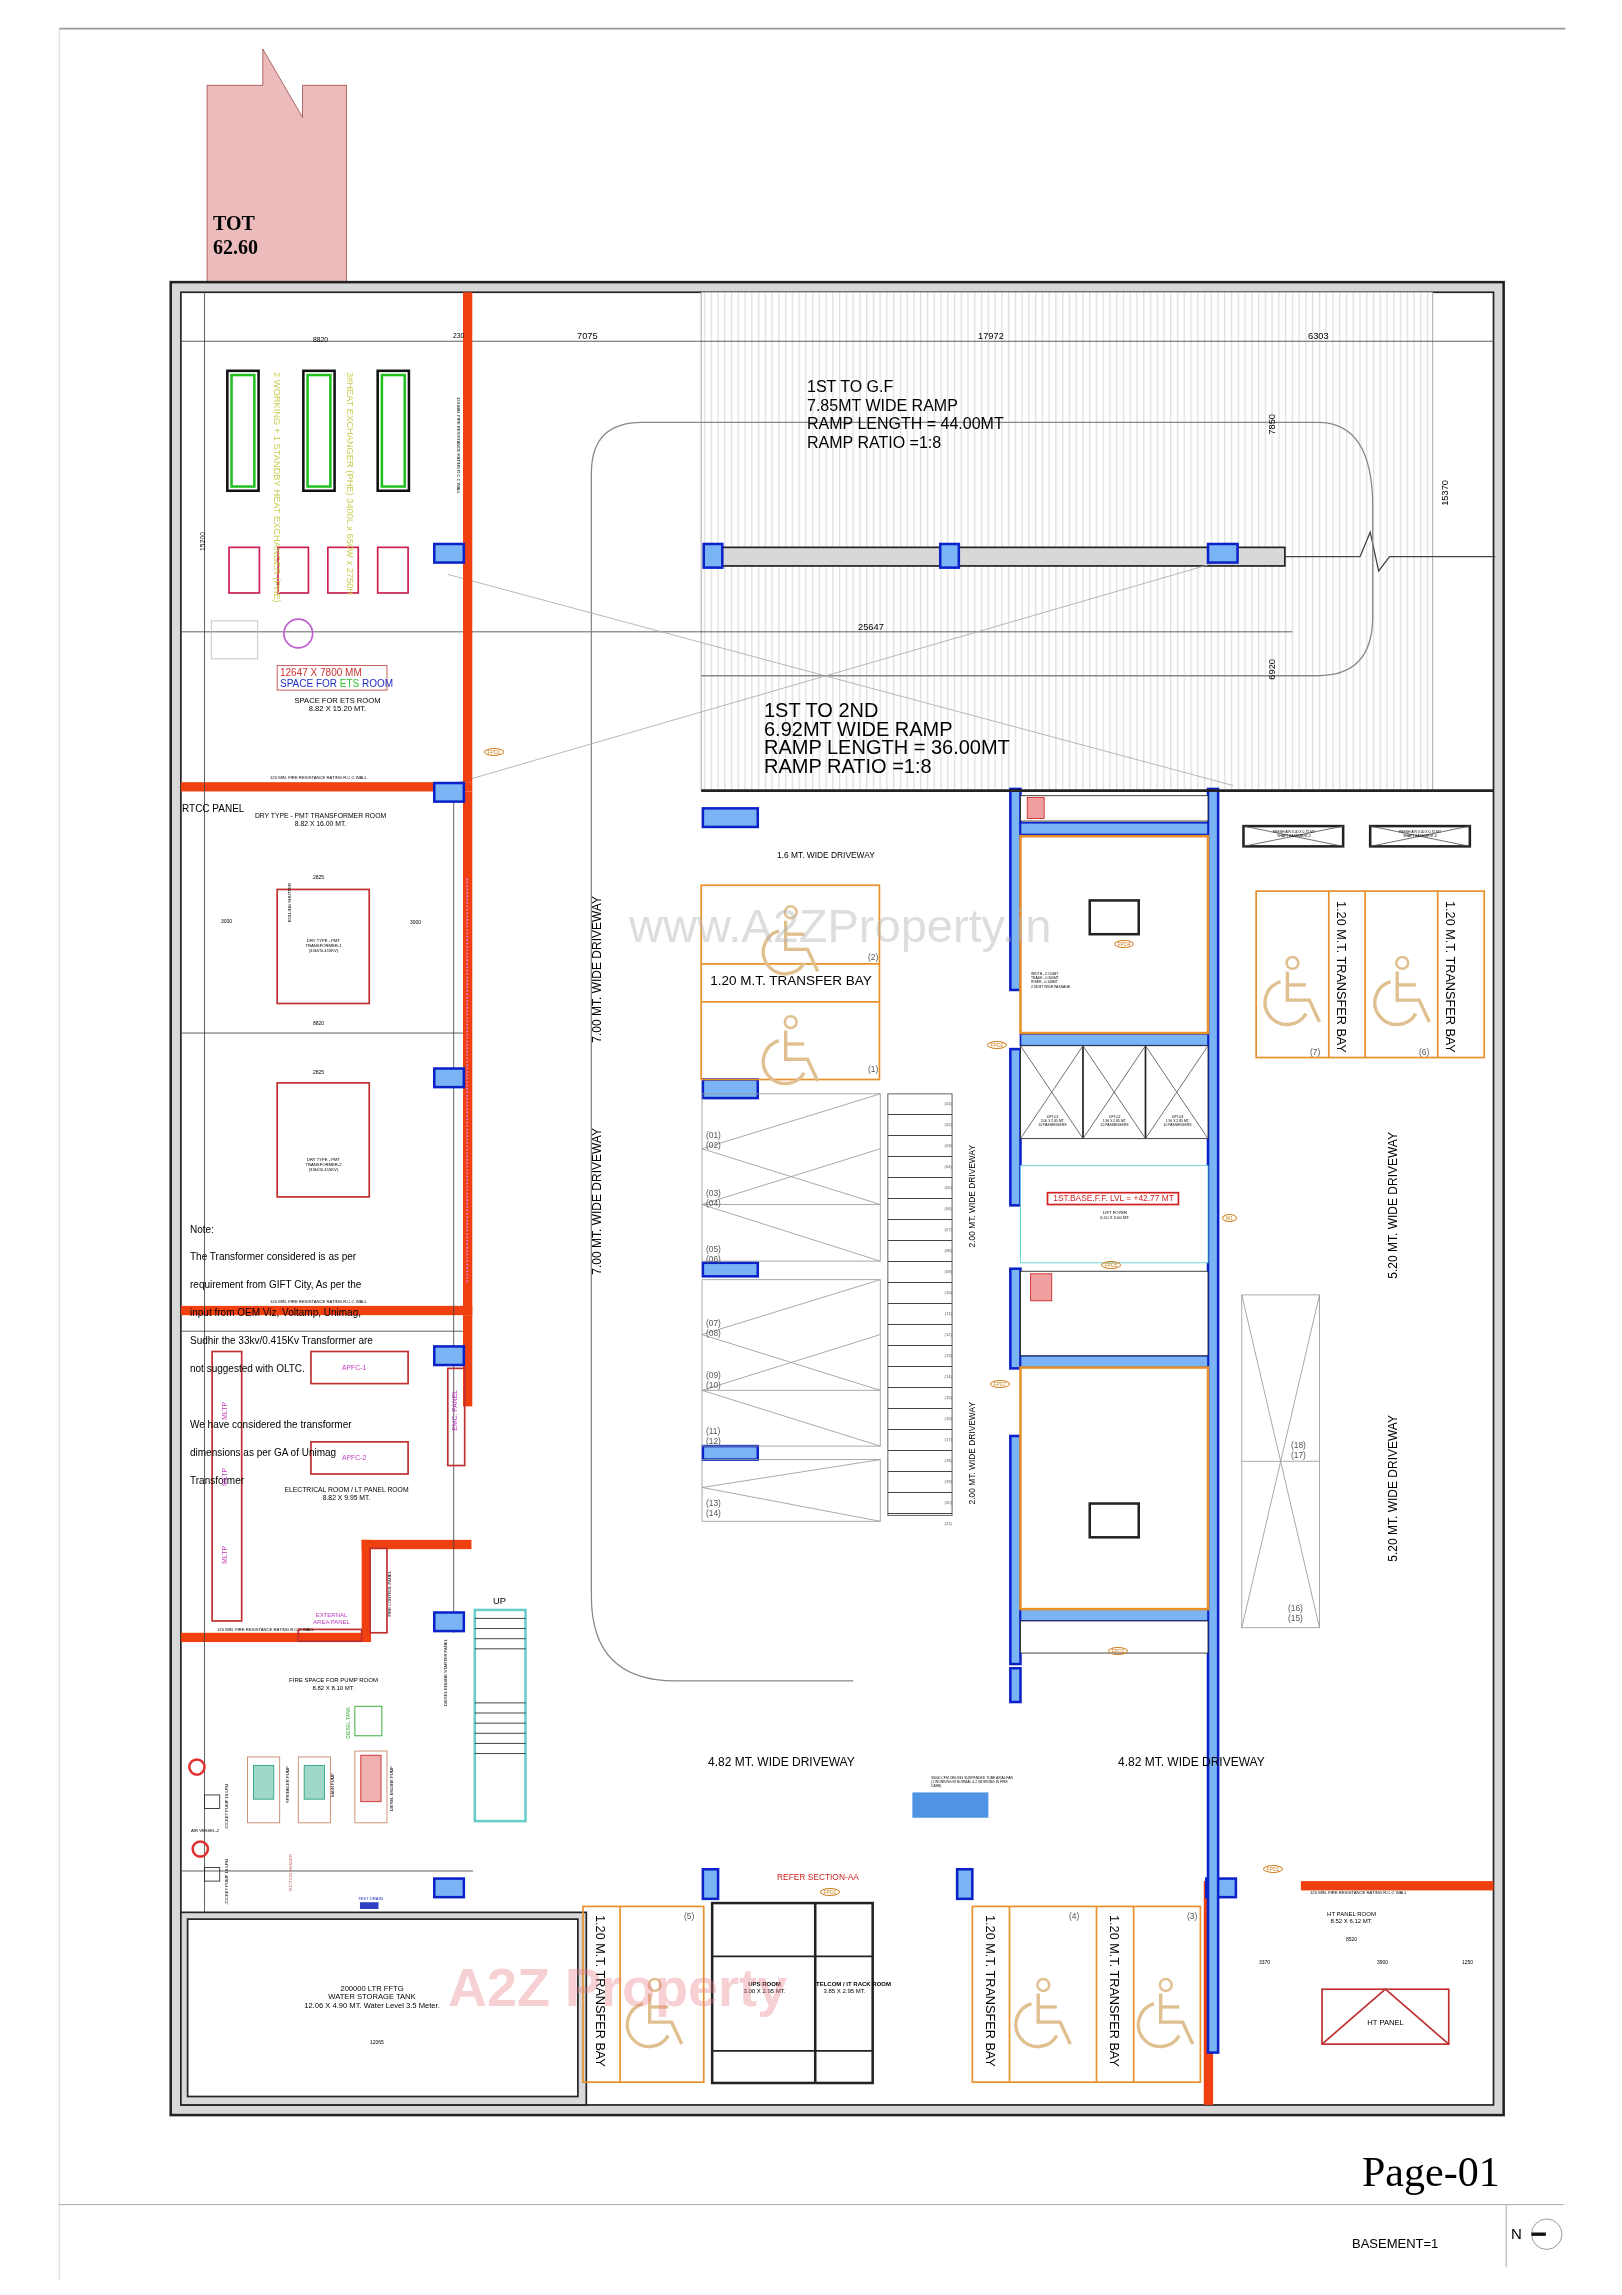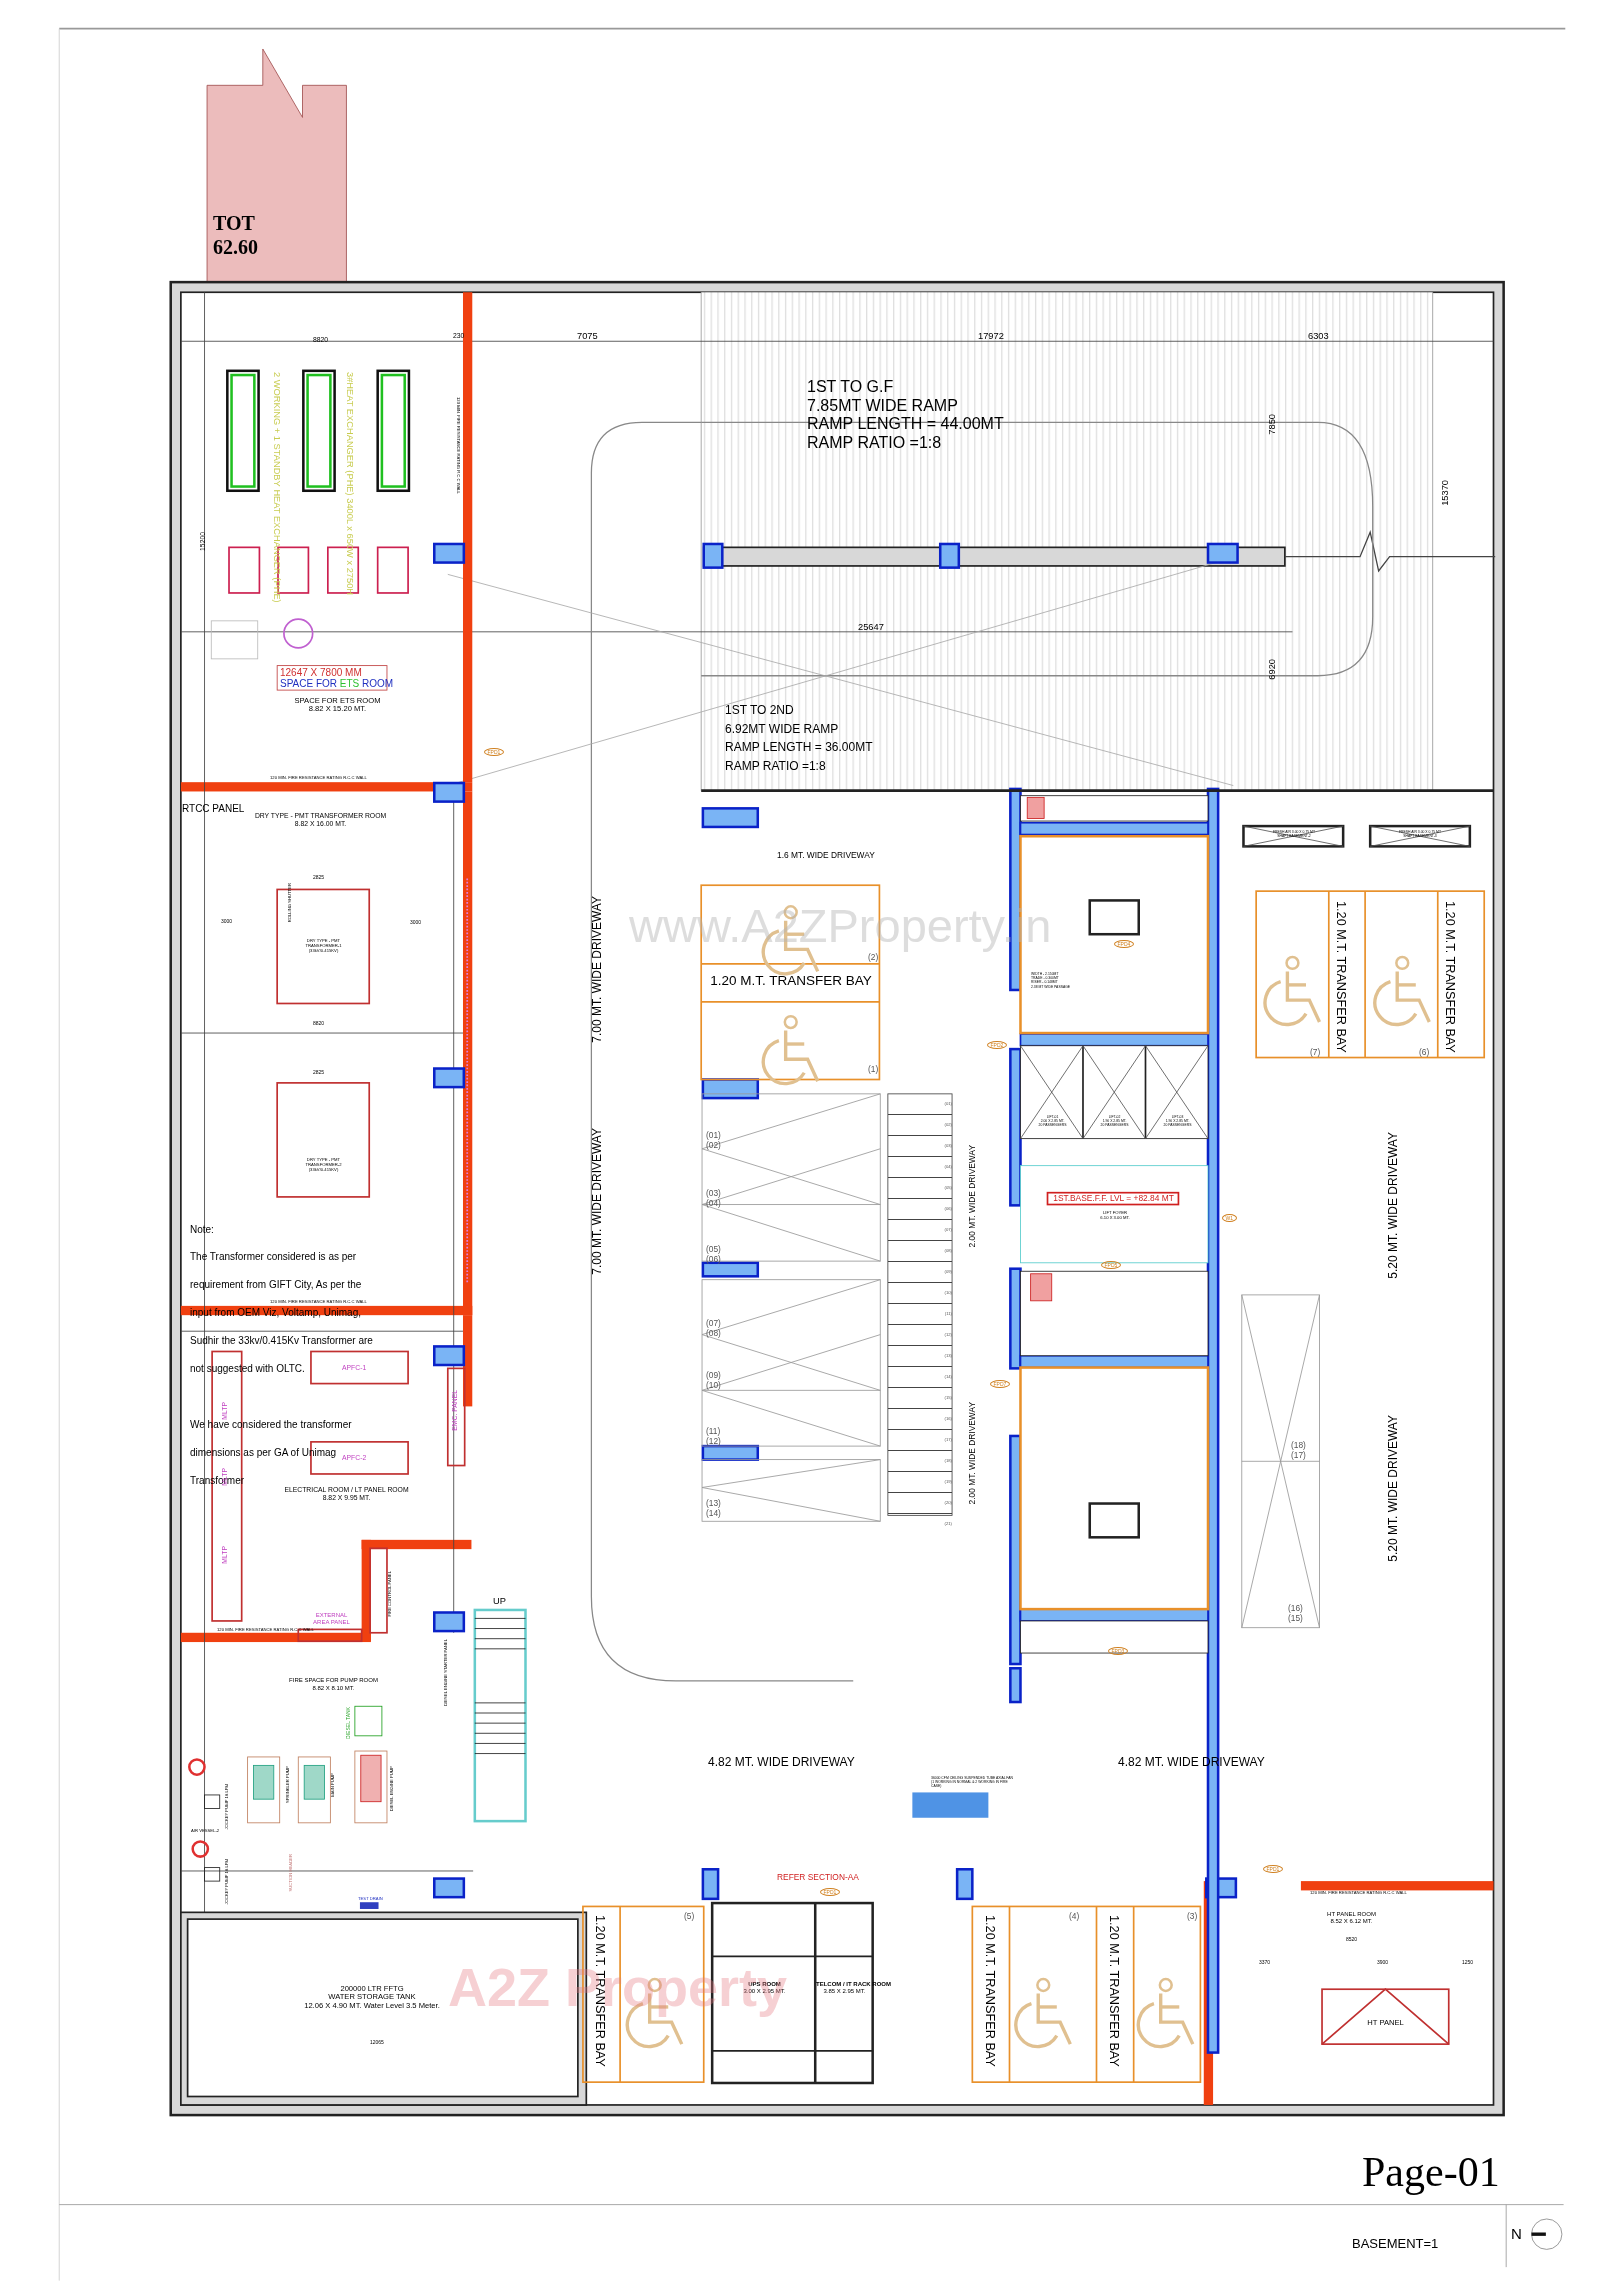--- a/index.html
+++ b/index.html
@@ -280,21 +280,21 @@
 <div class="abs vtb" style="left:1267px;top:414px;font-size:9.3px;">7850</div>
 <div class="abs vtb" style="left:1267px;top:659px;font-size:9.3px;">6920</div>
 <div class="abs vtb" style="left:1440px;top:480px;font-size:9.3px;">15370</div>
 
 <div class="abs" style="left:807px;top:378px;font-size:16px;line-height:18.6px;">
   <div>1ST TO G.F</div>
   <div>7.85MT WIDE RAMP</div>
   <div>RAMP LENGTH = 44.00MT</div>
   <div>RAMP RATIO =1:8</div>
 </div>
-<div class="abs" style="left:725px;top:701px;font-size:12px;line-height:18.6px;">
+<div class="abs" style="left:764px;top:701px;font-size:20px;line-height:18.6px;">
   <div>1ST TO 2ND</div>
   <div>6.92MT WIDE RAMP</div>
   <div>RAMP LENGTH = 36.00MT</div>
   <div>RAMP RATIO =1:8</div>
 </div>
 
 <div class="abs vt" style="left:345px;top:372px;font-size:9.3px;color:#c8cc50;"><span>3#HEAT EXCHANGER (PHE)</span> <span>3400L x 650W x 2750H</span></div>
 <div class="abs vt" style="left:272px;top:372px;font-size:9.3px;color:#c8cc50;"><span>2 WORKING + 1 STANDBY</span> <span>HEAT EXCHANGER (PHE)</span></div>
 <div class="abs" style="left:280px;top:667px;font-size:10px;line-height:11px;">
   <div style="color:#d03030;">12647 X 7800 MM</div>
@@ -489,21 +489,21 @@
 <div class="abs center" style="left:1083px;top:1115px;width:63px;font-size:3.4px;line-height:4.2px;">
     <div>LIFT-02</div>
     <div>1.90 X 2.85 MT.</div>
     <div>20 PASSENGERS</div>
   </div>
 <div class="abs center" style="left:1146px;top:1115px;width:63px;font-size:3.4px;line-height:4.2px;">
     <div>LIFT-03</div>
     <div>1.90 X 2.85 MT.</div>
     <div>20 PASSENGERS</div>
   </div>
-<div class="abs center" style="left:1048px;top:1193px;width:131px;font-size:8.4px;color:#d02020;">1ST.BASE.F.F. LVL = +82.84 MT</div>
+<div class="abs center" style="left:1048px;top:1193px;width:131px;font-size:8.4px;color:#d02020;">1ST.BASE.F.F. LVL = +42.77 MT</div>
 <div class="abs center" style="left:1081px;top:1210px;width:68px;font-size:4.2px;line-height:5px;">
     <div>LIFT FOYER</div>
     <div>6.10 X 3.00 MT.</div>
   </div>
 <div class="abs center" style="left:1244px;top:830px;width:100px;font-size:3.4px;line-height:4.2px;">
     <div>FRESH AIR 3.00 X 0.75 MT</div>
     <div>SHAFT BASEMENT-2</div>
   </div>
 <div class="abs center" style="left:1370px;top:830px;width:100px;font-size:3.4px;line-height:4.2px;">
     <div>FRESH AIR 3.00 X 0.75 MT</div>

